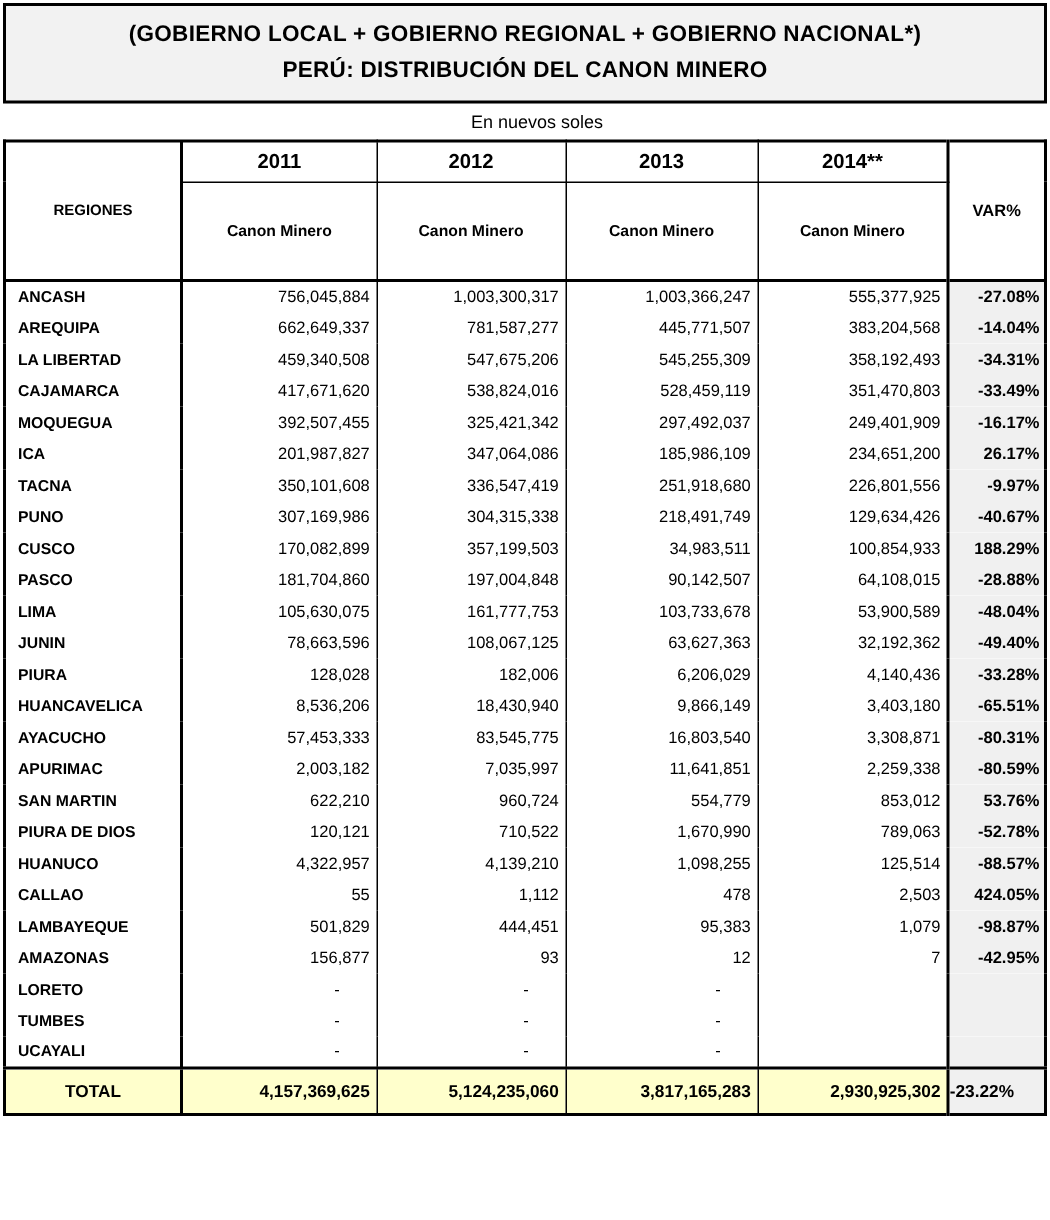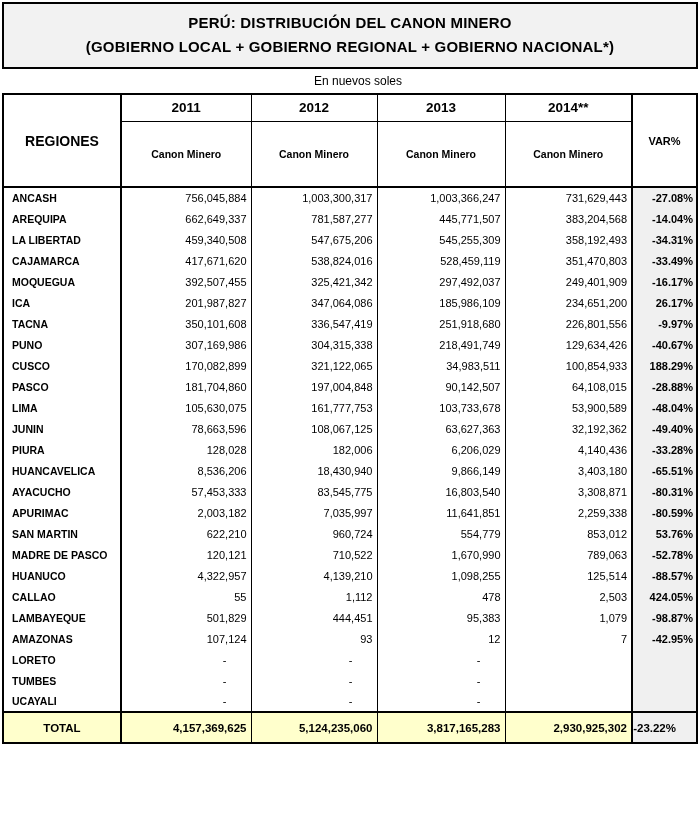--- a/index.html
+++ b/index.html
@@ -42,21 +42,21 @@
     border-left:1px solid var(--border);
     border-right:1px solid var(--border);
     font-weight:bold;text-align:center;vertical-align:middle;
     background:#FFFFFF;
   }
   thead{border-bottom:2px solid var(--border);}
   tr.year-row{height:27px;}
   tr.year-row th.year{font-size:13.5px;border-bottom:1px solid var(--border);}
   tr.canon-row{height:66px;}
   tr.canon-row th{font-size:10.5px;}
-  th.th-regiones{font-size:14px;border-right:2px solid var(--border);text-align:center;}
+  th.th-regiones{font-size:10px;border-right:2px solid var(--border);text-align:center;}
   th.th-var{font-size:11px;border-left:2px solid var(--border);}
   
   tbody tr{height:21px;}
   tbody td{
     border-left:1px solid var(--border);
     border-right:1px solid var(--border);
     font-size:11px;vertical-align:middle;
   }
   tbody td.region{
     font-weight:bold;font-size:10.5px;
@@ -89,22 +89,22 @@
   .footnotes{margin:8px 0 0 4px;}
   .footnote{font-size:11.5px;line-height:15px;margin-bottom:9px;}
   .source{font-size:12px;font-weight:bold;margin-top:13px;}
 </style>
 </head>
 <body>
 
 <div class="page">
 
   <div class="title-box">
+    <div class="title-line">(GOBIERNO LOCAL + GOBIERNO REGIONAL + GOBIERNO NACIONAL*)</div>
     <div class="title-line">PERÚ: DISTRIBUCIÓN DEL CANON MINERO</div>
-    <div class="title-line">(GOBIERNO LOCAL + GOBIERNO REGIONAL + GOBIERNO NACIONAL*)</div>
   </div>
 
   <div class="subtitle">En nuevos soles</div>
 
   <table class="canon-table">
     <colgroup>
       <col style="width:118px">
       <col style="width:130px">
       <col style="width:126px">
       <col style="width:128px">
@@ -126,21 +126,21 @@
         <th>Canon Minero</th>
         <th>Canon Minero</th>
       </tr>
     </thead>
     <tbody>
         <tr>
           <td class="region">ANCASH</td>
           <td class="num">756,045,884</td>
           <td class="num">1,003,300,317</td>
           <td class="num">1,003,366,247</td>
-          <td class="num">731,629,443</td>
+          <td class="num">555,377,925</td>
           <td class="varcol">-27.08%</td>
         </tr>
         <tr>
           <td class="region">AREQUIPA</td>
           <td class="num">662,649,337</td>
           <td class="num">781,587,277</td>
           <td class="num">445,771,507</td>
           <td class="num">383,204,568</td>
           <td class="varcol">-14.04%</td>
         </tr>
@@ -188,21 +188,21 @@
           <td class="region">PUNO</td>
           <td class="num">307,169,986</td>
           <td class="num">304,315,338</td>
           <td class="num">218,491,749</td>
           <td class="num">129,634,426</td>
           <td class="varcol">-40.67%</td>
         </tr>
         <tr>
           <td class="region">CUSCO</td>
           <td class="num">170,082,899</td>
-          <td class="num">321,122,065</td>
+          <td class="num">357,199,503</td>
           <td class="num">34,983,511</td>
           <td class="num">100,854,933</td>
           <td class="varcol">188.29%</td>
         </tr>
         <tr>
           <td class="region">PASCO</td>
           <td class="num">181,704,860</td>
           <td class="num">197,004,848</td>
           <td class="num">90,142,507</td>
           <td class="num">64,108,015</td>
@@ -258,21 +258,21 @@
         </tr>
         <tr>
           <td class="region">SAN MARTIN</td>
           <td class="num">622,210</td>
           <td class="num">960,724</td>
           <td class="num">554,779</td>
           <td class="num">853,012</td>
           <td class="varcol">53.76%</td>
         </tr>
         <tr>
-          <td class="region">MADRE DE PASCO</td>
+          <td class="region">PIURA DE DIOS</td>
           <td class="num">120,121</td>
           <td class="num">710,522</td>
           <td class="num">1,670,990</td>
           <td class="num">789,063</td>
           <td class="varcol">-52.78%</td>
         </tr>
         <tr>
           <td class="region">HUANUCO</td>
           <td class="num">4,322,957</td>
           <td class="num">4,139,210</td>
@@ -291,21 +291,21 @@
         <tr>
           <td class="region">LAMBAYEQUE</td>
           <td class="num">501,829</td>
           <td class="num">444,451</td>
           <td class="num">95,383</td>
           <td class="num">1,079</td>
           <td class="varcol">-98.87%</td>
         </tr>
         <tr>
           <td class="region">AMAZONAS</td>
-          <td class="num">107,124</td>
+          <td class="num">156,877</td>
           <td class="num">93</td>
           <td class="num">12</td>
           <td class="num">7</td>
           <td class="varcol">-42.95%</td>
         </tr>
         <tr>
           <td class="region">LORETO</td>
           <td class="num dash">-</td>
           <td class="num dash">-</td>
           <td class="num dash">-</td>

